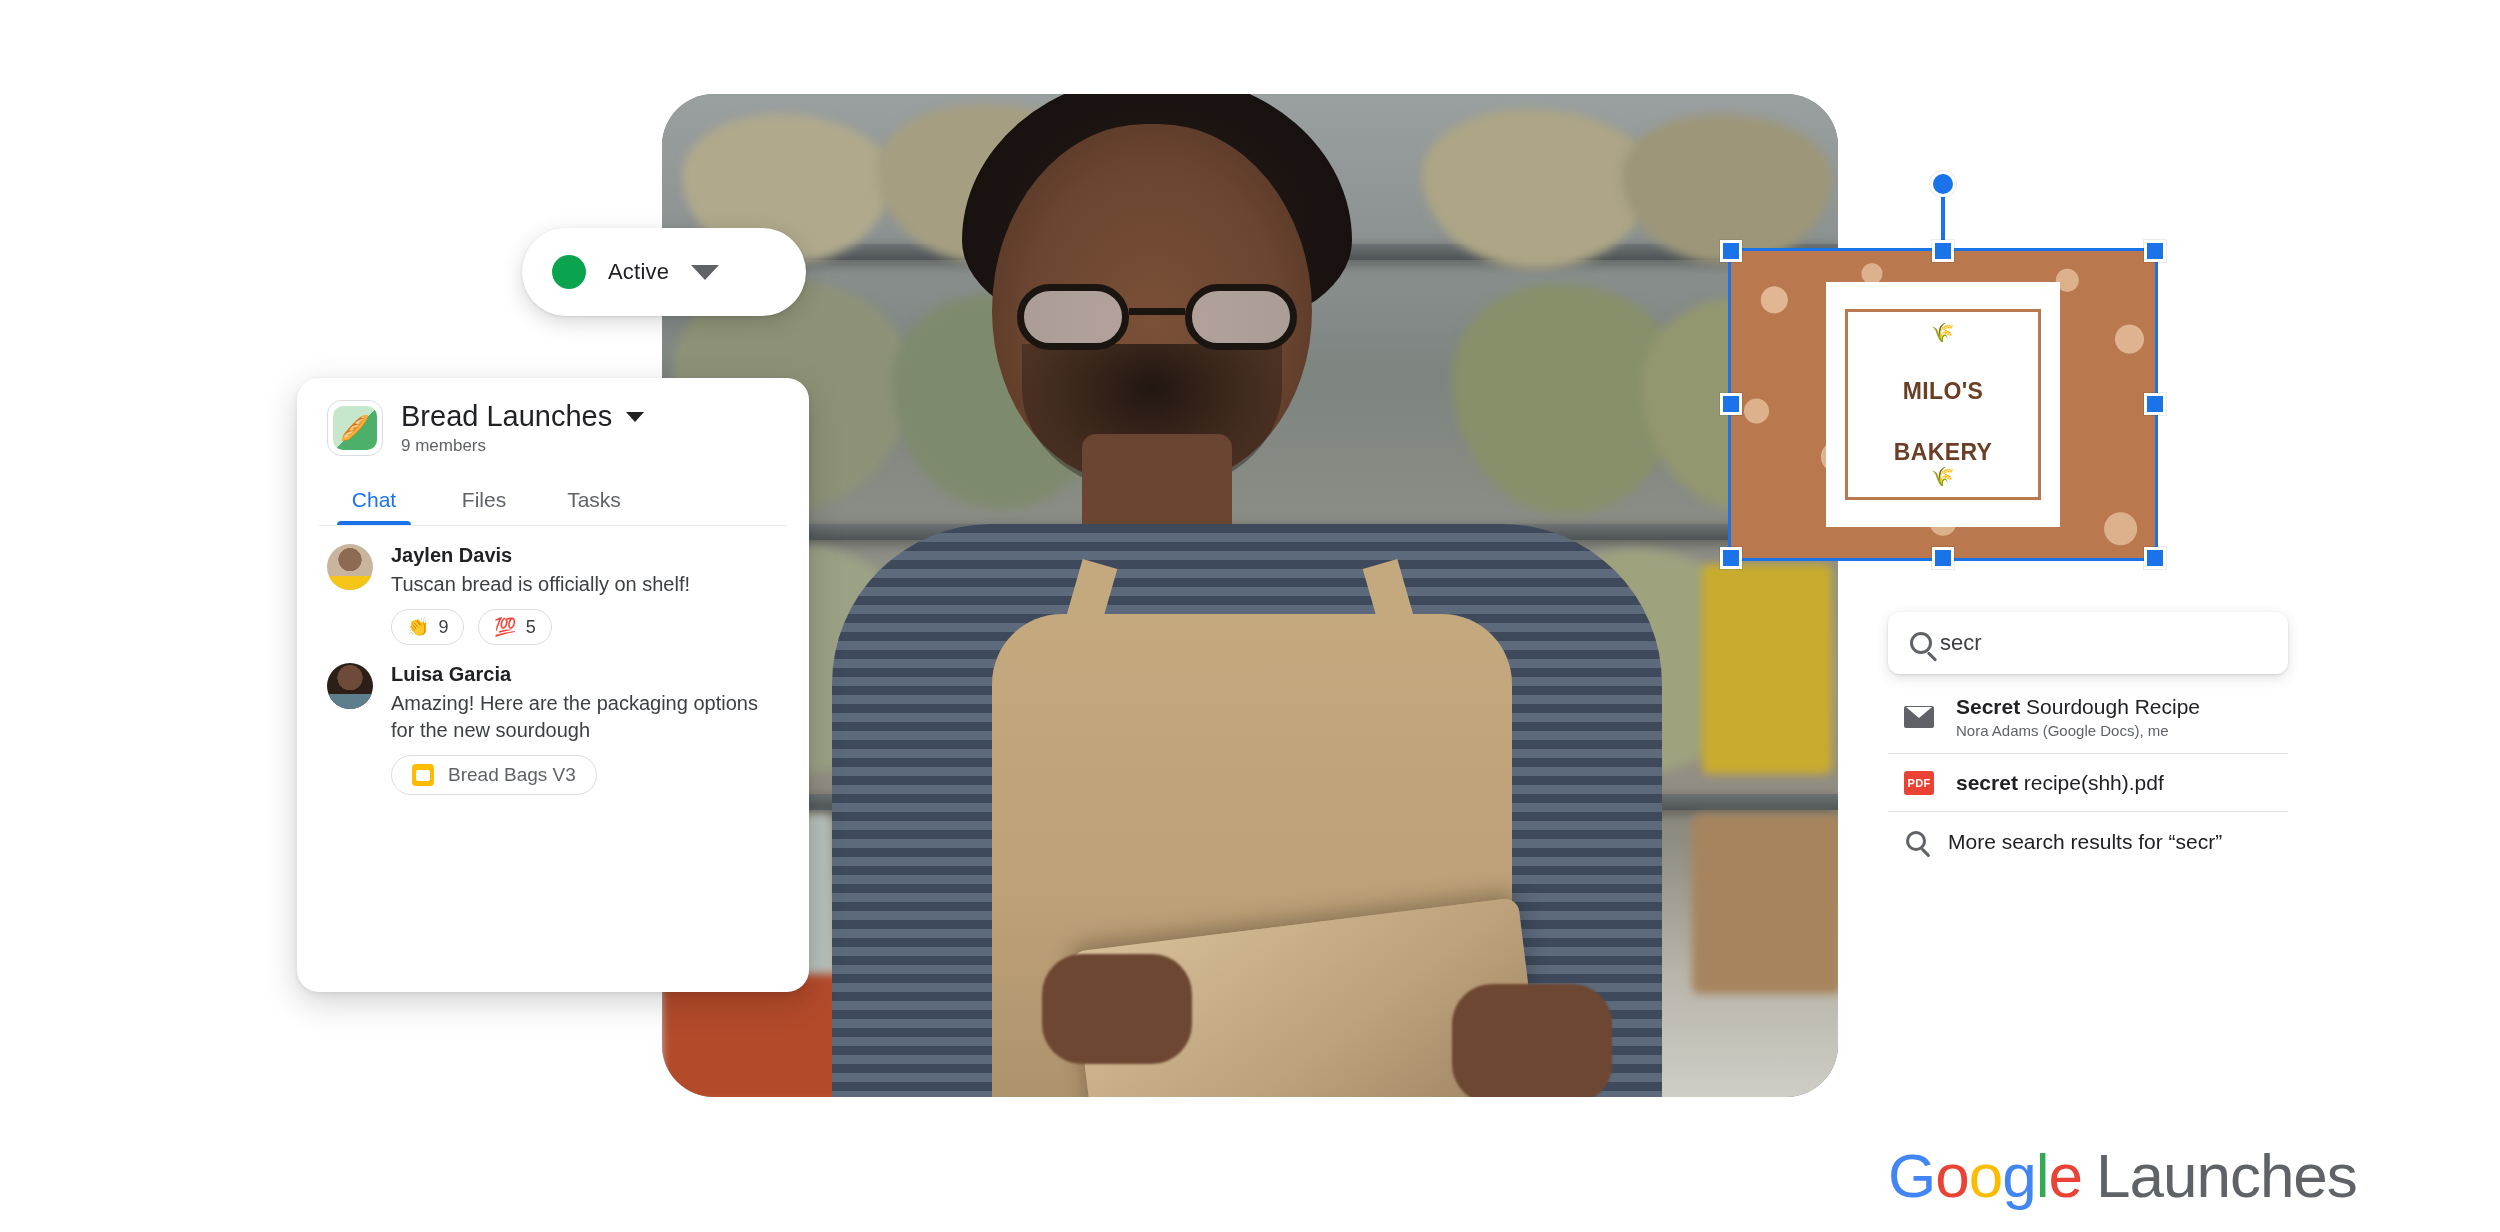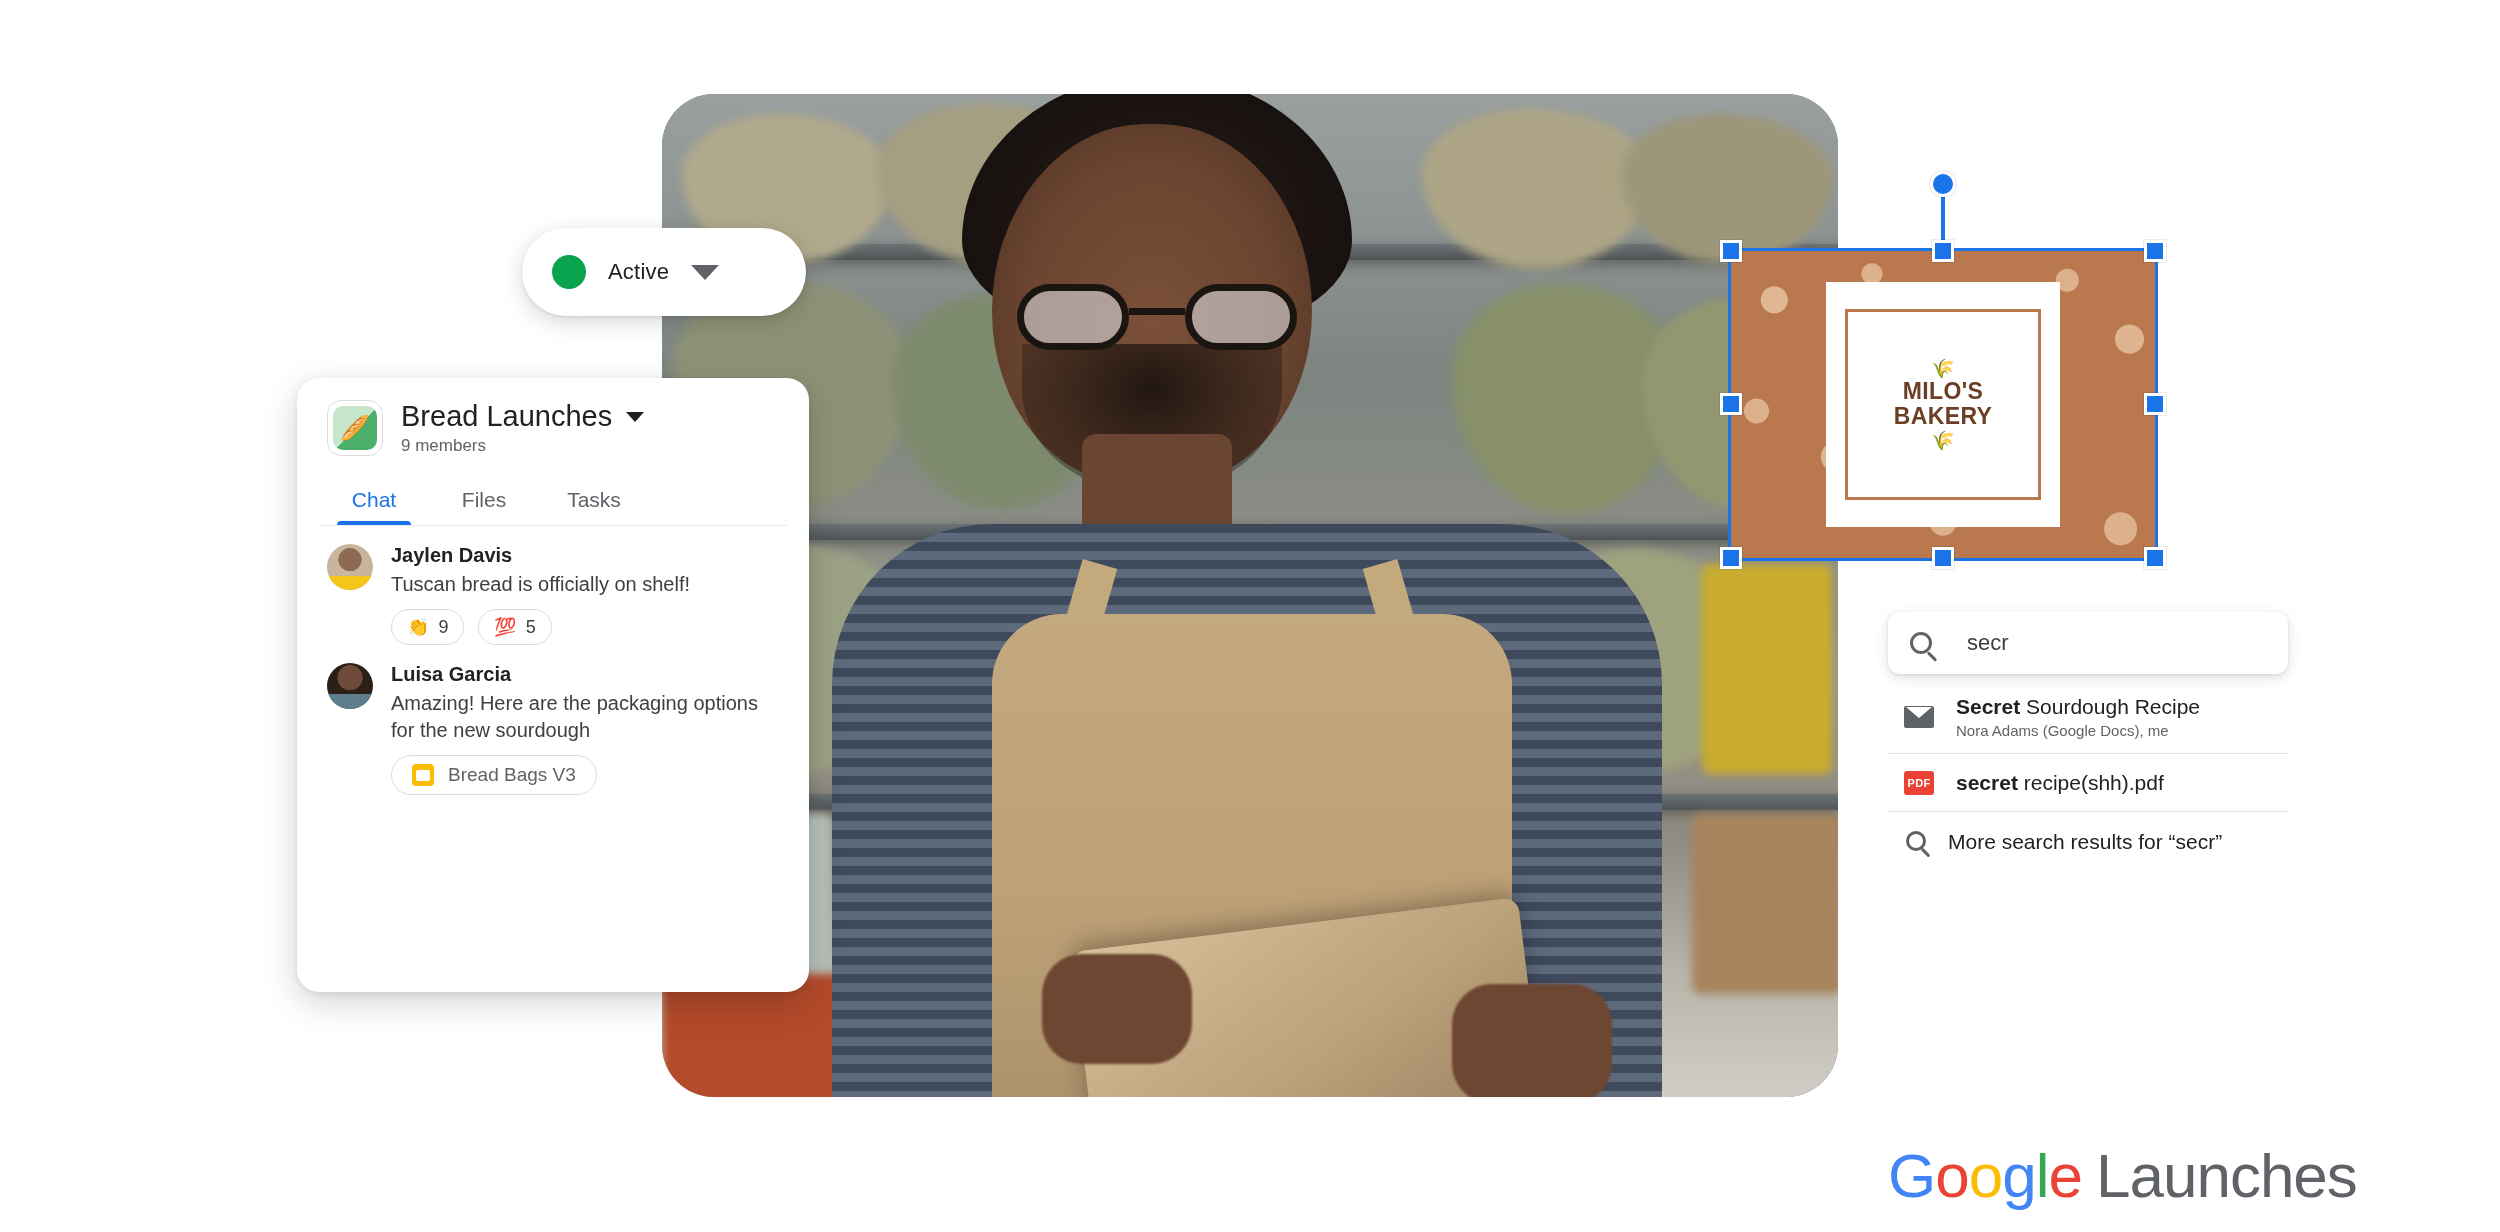--- a/index.html
+++ b/index.html
@@ -193,37 +193,37 @@
   }
   .logo-card {
     position:absolute; left:22.5%; top:10%; width:55%; height:80%;
     background:#ffffff; display:flex; align-items:center; justify-content:center;
   }
   .logo-inner {
     width:84%; height:78%; border:3px solid #b9784d;
     display:flex; flex-direction:column; align-items:center; justify-content:center; gap:2px;
   }
   .wheat { font-size:19px; color:#b9784d; line-height:1; letter-spacing:-1px; }
-  .logo-text { font-size:23px; font-weight:700; color:#6b3f26; line-height:1.02; text-align:right; letter-spacing:.4px; }
+  .logo-text { font-size:23px; font-weight:700; color:#6b3f26; line-height:1.02; text-align:right; letter-spacing:.4px;margin-top:36px; }
   .sel-handle {
     position:absolute; width:22px; height:22px; background:#1a73e8;
     border:3px solid #ffffff; box-shadow:0 0 0 1px rgba(0,0,0,.08);
   }
   .rot-stem { position:absolute; width:4px; background:#1a73e8; }
   .rot-knob {
     position:absolute; width:26px; height:26px; border-radius:50%;
     background:#1a73e8; border:3px solid #fff; box-shadow:0 0 0 1px rgba(0,0,0,.08);
   }
 
   
   #search-panel { position:absolute; left:1888px; top:612px; width:400px; }
   #search-box {
     height:62px; background:#fff; border-radius:12px;
     box-shadow: 0 4px 14px rgba(0,0,0,.12), 0 1px 3px rgba(0,0,0,.10);
-    display:flex; align-items:center; gap:35px; padding:0 22px;
+    display:flex; align-items:center; gap:8px; padding:0 22px;
   }
   .mag {
     width:22px;height:22px;border:3px solid #5f6368;border-radius:50%;
     position:relative; flex:none;
   }
   .mag::after {
     content:""; position:absolute; right:-9px; bottom:-7px; width:12px; height:3px;
     background:#5f6368; transform: rotate(45deg); border-radius:2px;
   }
   #search-input-text { font-size:22px; color:#3c4043; }

